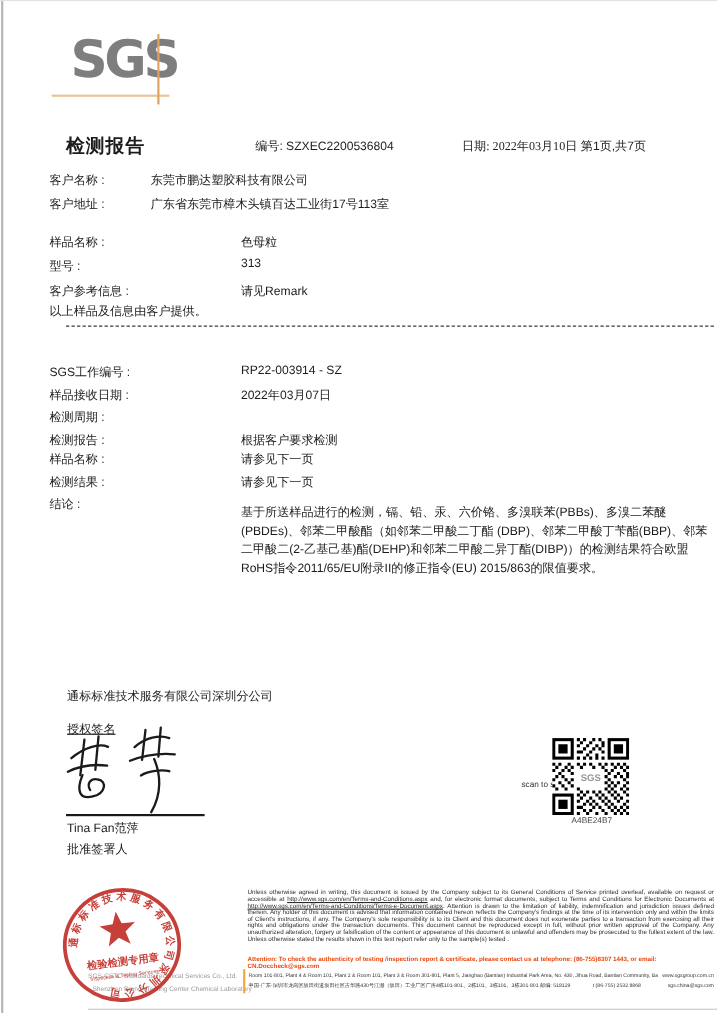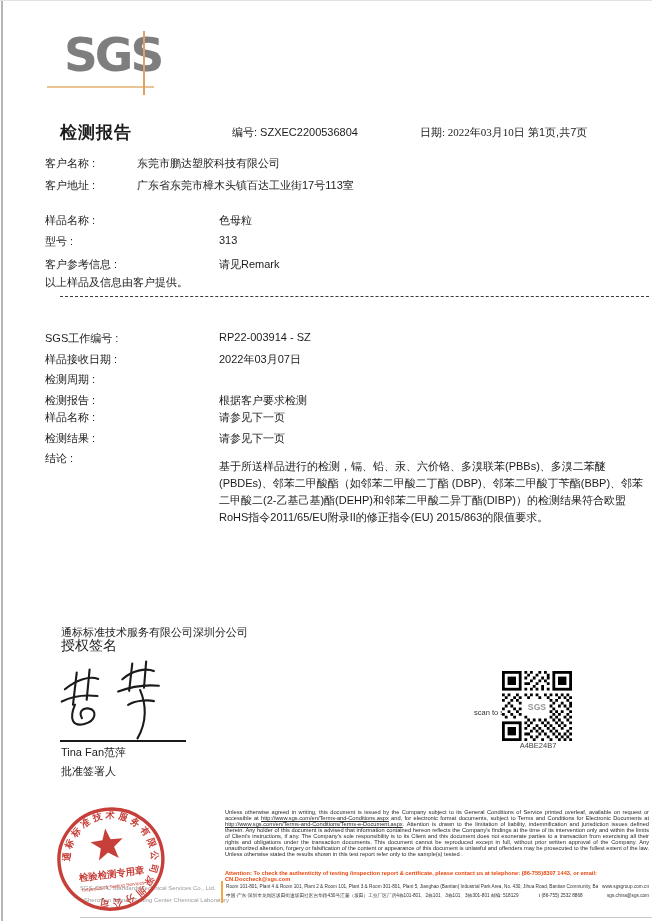--- a/index.html
+++ b/index.html
@@ -30,21 +30,21 @@
   .l-col { left:45px; }
   .v-client { left:137px; }
   .v-col { left:219px; }
 
   .dashed-sep { left:60px; top:295px; width:589px; border-top:1.3px dashed #3a3a3a; }
 
   .conclusion-val { left:219px; top:446px; width:430px; font-size:11px; line-height:17px;margin-top:11px; }
 
   
   .sig-company { left:61px; top:624px; font-size:11px; }
-  .sig-auth { left:61px; top:636px; font-size:14px; }
+  .sig-auth { left:61px; top:654px; font-size:11px;text-decoration:underline; }
   .sig-svg { left:52px; top:658px; }
   .sig-line { left:60px; top:739px; width:126px; height:2px; background:#1a1a1a; }
   .sig-name { left:61px; top:744px; font-size:11px; }
   .sig-title { left:61px; top:763px; font-size:11px; }
 
   
   .qr-caption { left:474px; top:659px; width:120px; text-align:left; font-size:7.5px; color:#333;margin-top:48px; }
   .qr-svg { left:502px; top:670px; }
   .qr-code-text { left:478px; top:740px; width:120px; text-align:center; font-size:7.5px; color:#444; }
 

